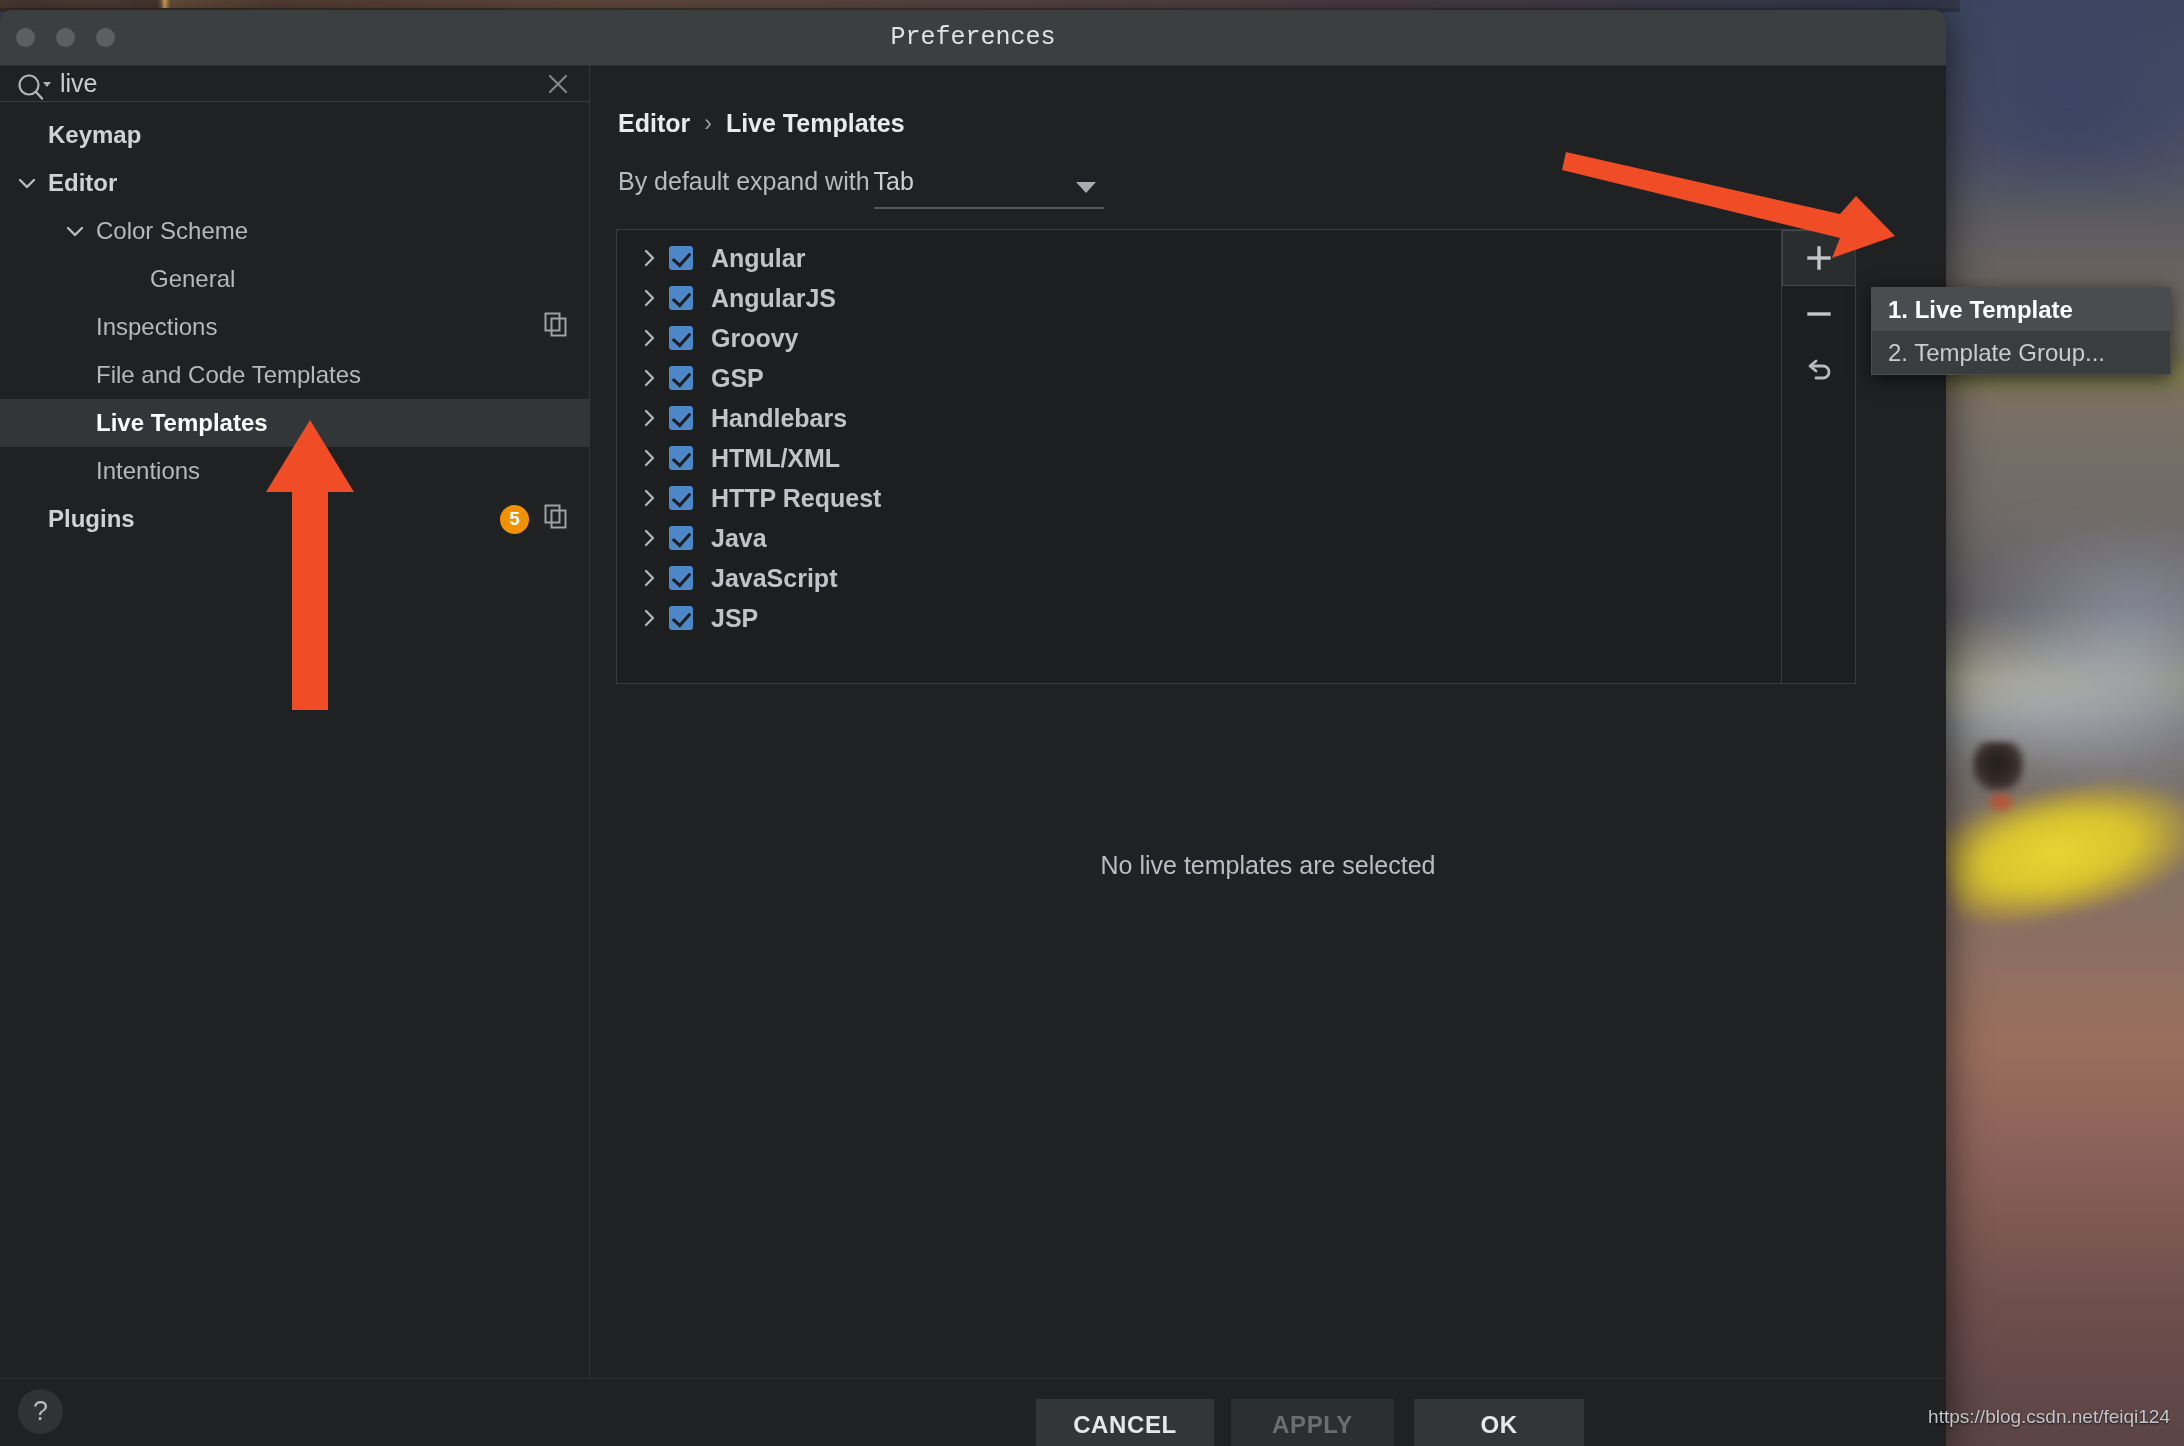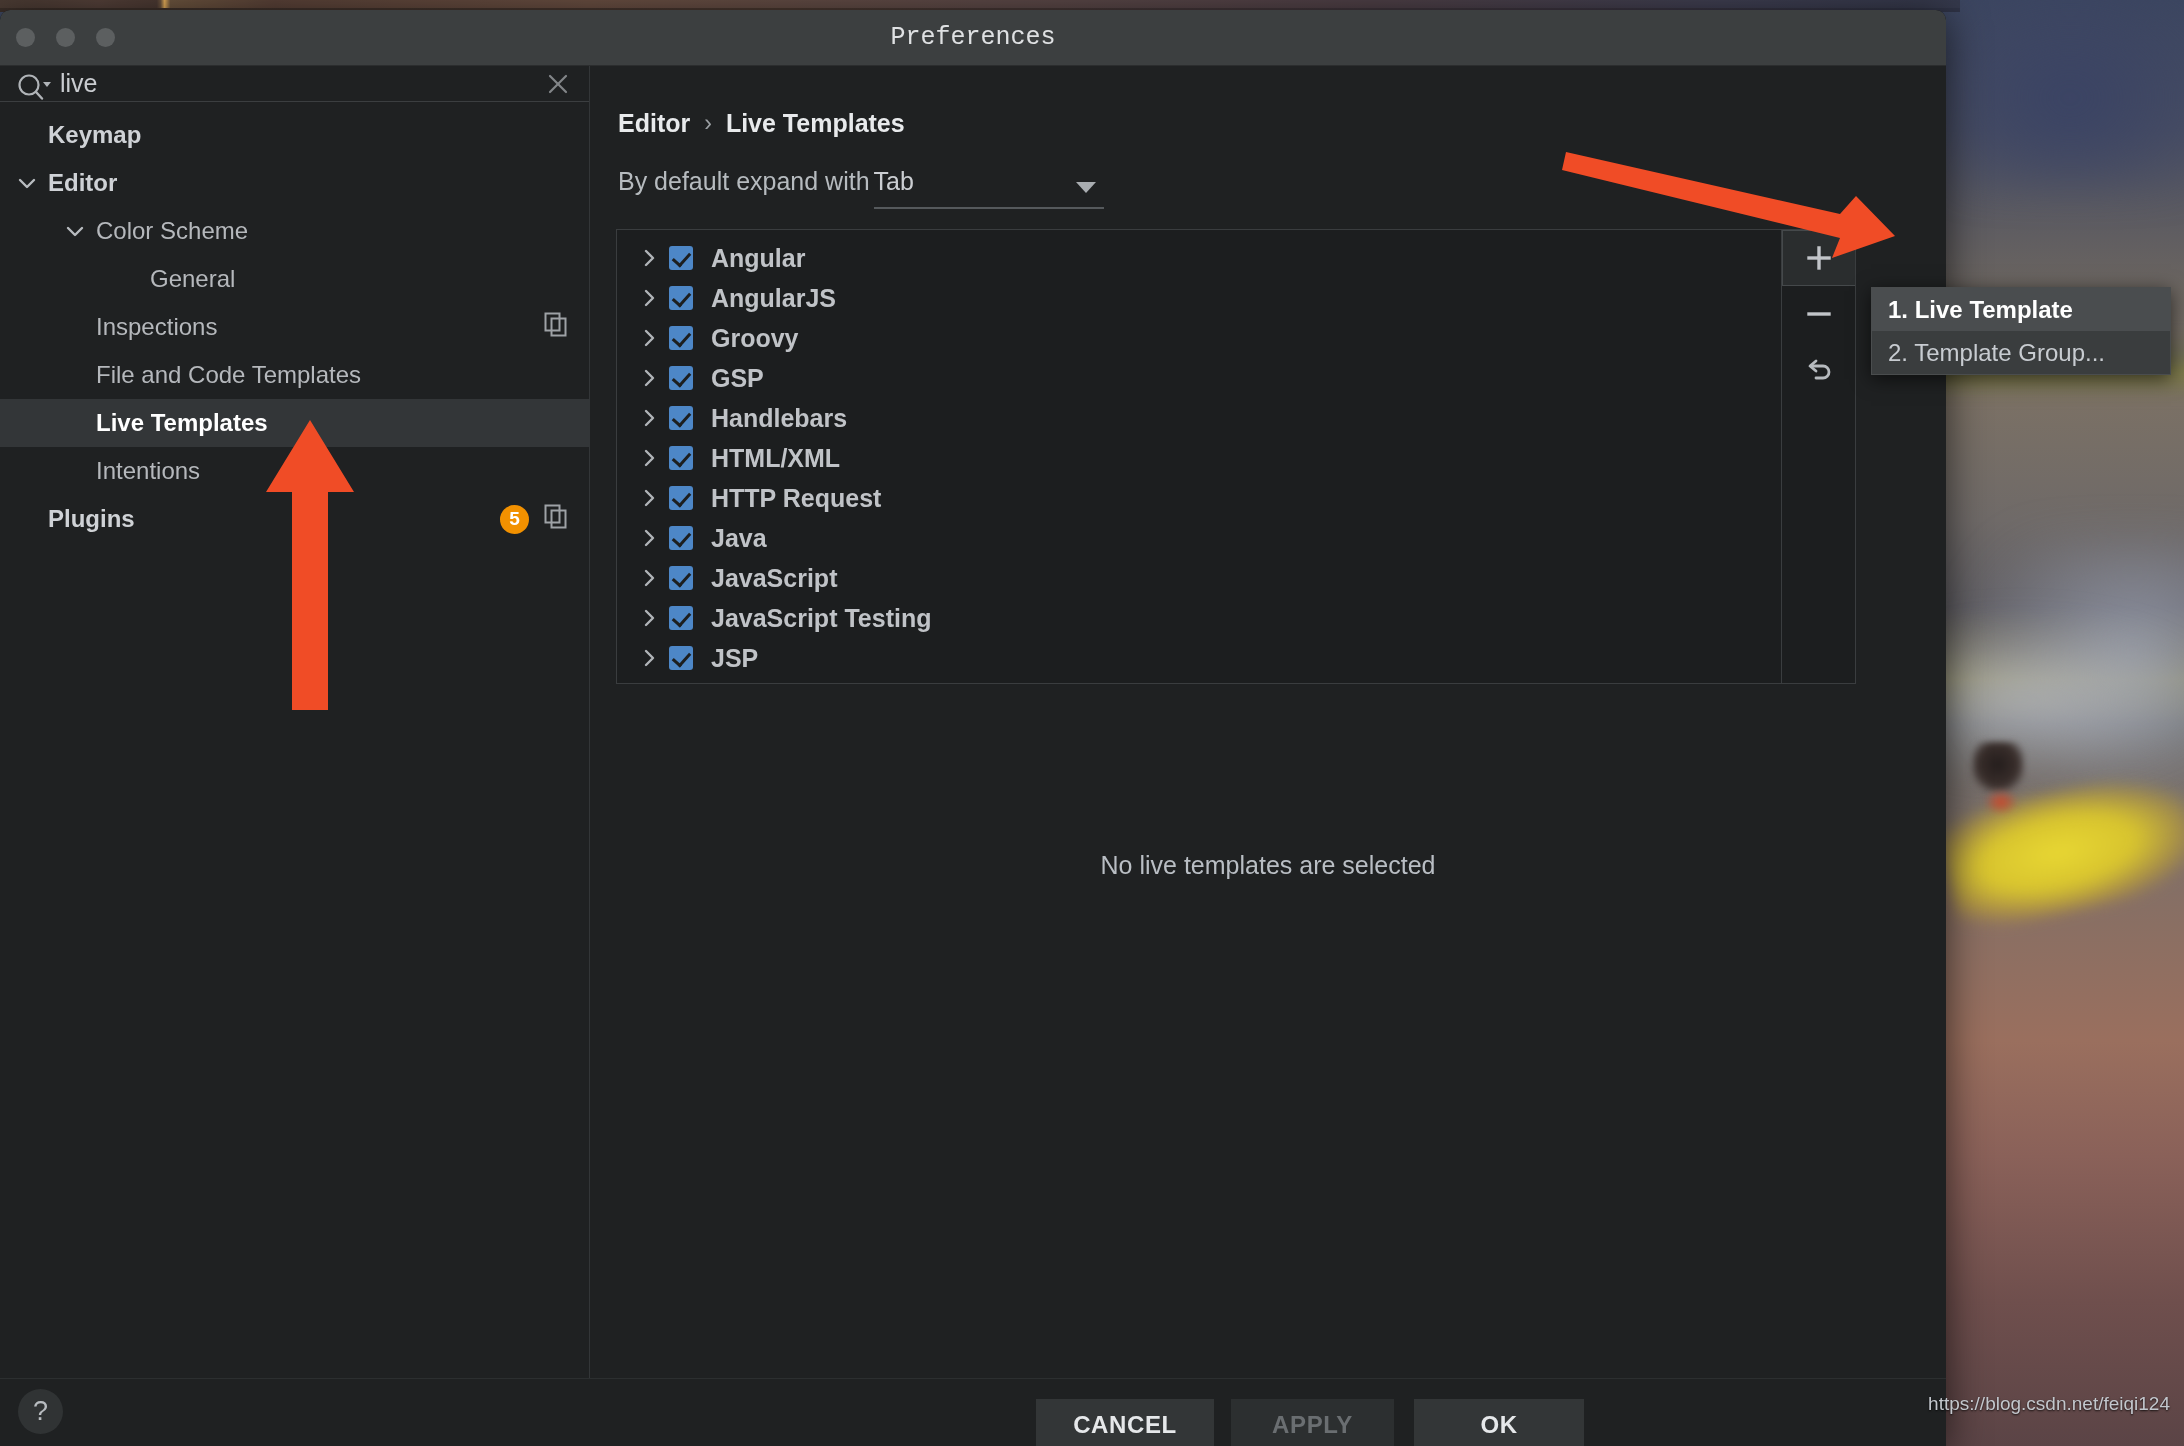--- a/index.html
+++ b/index.html
@@ -271,21 +271,21 @@
   #btn-apply  { right: 552px; width: 163px; background: #2c2f30; color: #6a6e71; }
   #btn-ok     { right: 362px; width: 170px; }
 
   
   .ann { position: absolute; z-index: 60; pointer-events: none; }
   #arrow-up { left: 250px; top: 420px; }
   #arrow-right { left: 1540px; top: 140px; }
 
   
   #watermark {
-    position: absolute; right: 14px; bottom: 31px;
+    position: absolute; right: 14px; bottom: 18px;
     color: #c3c7cd; font-size: 19px; z-index: 70;
     text-shadow: 0 1px 2px rgba(0,0,0,.8);
   }
 </style>
 </head>
 <body>
 
 <div id="desktop">
   <div class="cloud-a"></div>
   <div class="cloud-b"></div>
@@ -479,29 +479,20 @@
               <span class="cbx"></span>
               <span class="tlabel">JavaScript</span>
             </div>
             <div class="trow">
               <span class="chev">
                 <svg width="22" height="24" viewBox="0 0 22 24">
                   <polyline points="7,5 14,12 7,19" fill="none" stroke="#b0b4b8" stroke-width="2.4" stroke-linecap="round" stroke-linejoin="round"></polyline>
                 </svg>
               </span>
               <span class="cbx"></span>
-              <span class="tlabel">JavaScript Testing</span>
-            </div>
-            <div class="trow">
-              <span class="chev">
-                <svg width="22" height="24" viewBox="0 0 22 24">
-                  <polyline points="7,5 14,12 7,19" fill="none" stroke="#b0b4b8" stroke-width="2.4" stroke-linecap="round" stroke-linejoin="round"></polyline>
-                </svg>
-              </span>
-              <span class="cbx"></span>
               <span class="tlabel">JSP</span>
             </div>
           </div>
 
         <div id="toolstrip">
           <div class="tbtn hover">
             <svg width="30" height="30" viewBox="0 0 30 30">
               <line x1="15" y1="5" x2="15" y2="25" stroke="#c2c5c9" stroke-width="3.4" stroke-linecap="square"></line>
               <line x1="5" y1="15" x2="25" y2="15" stroke="#c2c5c9" stroke-width="3.4" stroke-linecap="square"></line>
             </svg>

